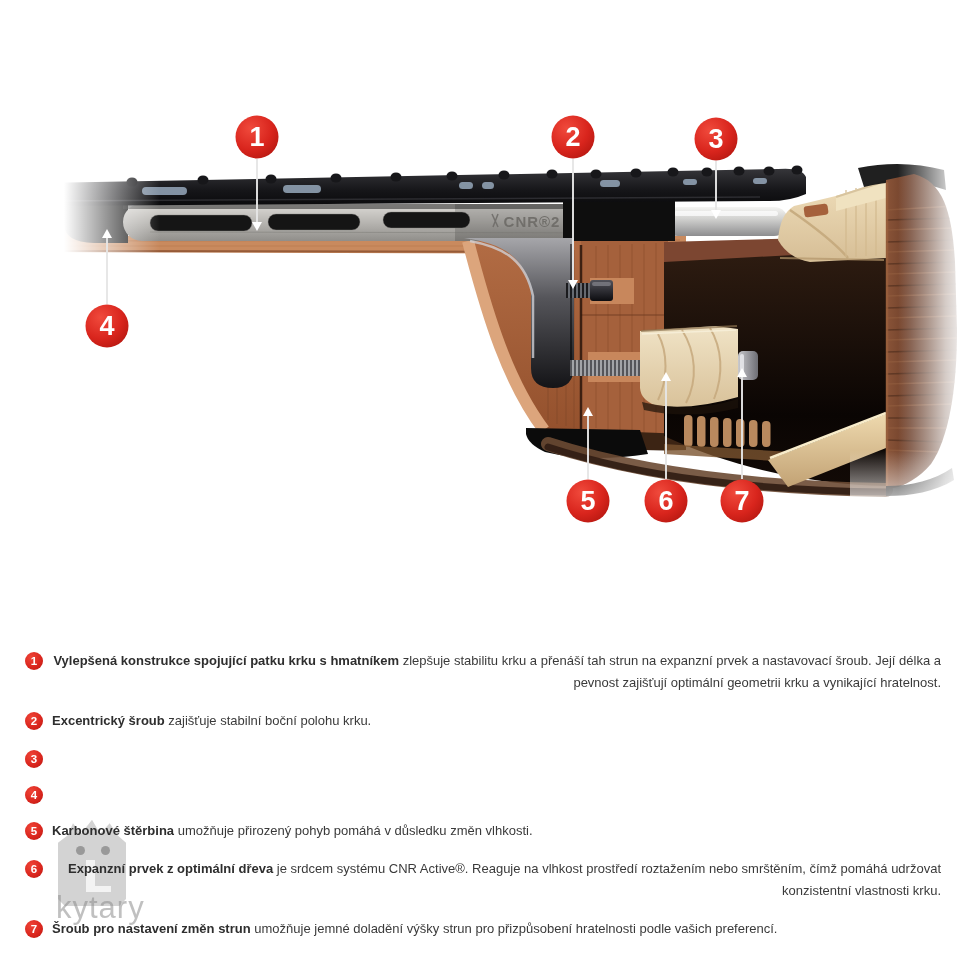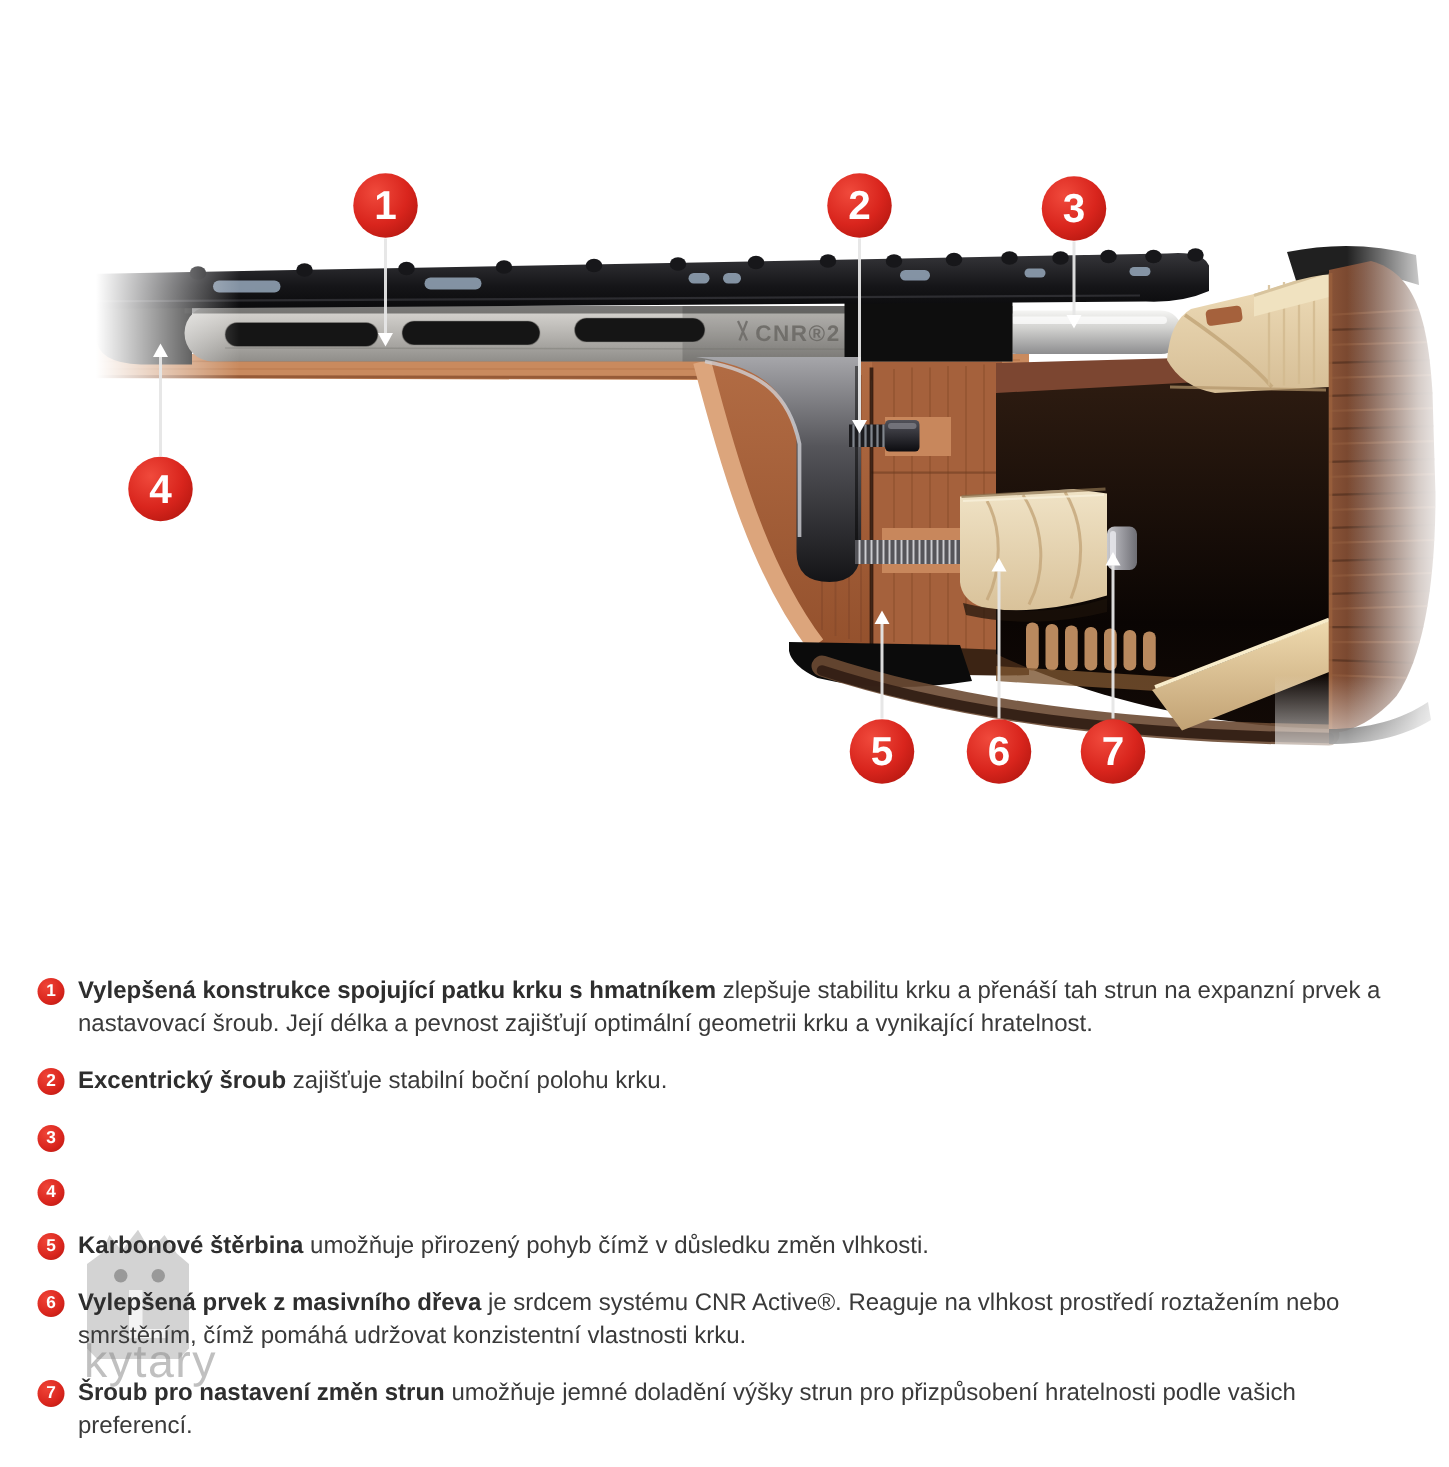--- a/index.html
+++ b/index.html
@@ -12,21 +12,21 @@
   .list{
     position:absolute;left:25px;top:650px;width:916px;z-index:2;
   }
   .item{display:flex;gap:9px;margin-bottom:16px;}
   .bullet{
     flex:0 0 18px;width:18px;height:18px;border-radius:50%;
     background:radial-gradient(circle at 35% 30%, #ef4437 0%, #d9251d 60%, #b2150e 100%);
     color:#fff;font-size:11.5px;font-weight:bold;line-height:18px;text-align:center;
     margin-top:2px;
   }
-  .txt{font-size:16px;line-height:22px;color:#3a3a3a;}
+  .txt{font-size:13px;line-height:22px;color:#3a3a3a;text-align:right;}
   .b{font-weight:bold;color:#2e2e2e;}
   
   .wm{position:absolute;left:56px;top:816px;width:160px;height:112px;z-index:1;}
   .wm-bubble{
     position:absolute;left:2px;top:2px;width:68px;height:88px;
     background:rgba(150,150,150,0.42);
     clip-path:polygon(0 28%,14% 20%,22% 6%,34% 18%,50% 2%,62% 18%,76% 6%,88% 20%,100% 28%,100% 92%,90% 100%,10% 100%,0 92%);
   }
   .wm-dot{position:absolute;width:9px;height:9px;border-radius:50%;background:rgba(105,105,105,0.55);}
   .wm-dot.d1{left:18px;top:28px;}
@@ -364,23 +364,23 @@
     <div class="txt"><span class="b">Excentrický šroub</span> <span>zajišťuje stabilní boční polohu krku.</span></div>
   </div>
   <div class="item">
     <div class="bullet">3</div>
   </div>
   <div class="item">
     <div class="bullet">4</div>
   </div>
   <div class="item">
     <div class="bullet">5</div>
-    <div class="txt"><span class="b">Karbonové štěrbina</span> <span>umožňuje přirozený pohyb čímž v důsledku změn vlhkosti.</span></div>
+    <div class="txt"><span class="b">Karbonové štěrbina</span> <span>umožňuje přirozený pohyb pomáhá v důsledku změn vlhkosti.</span></div>
   </div>
   <div class="item">
     <div class="bullet">6</div>
-    <div class="txt"><span class="b">Vylepšená prvek z masivního dřeva</span> <span>je srdcem systému CNR Active®. Reaguje na vlhkost prostředí roztažením nebo smrštěním, čímž pomáhá udržovat konzistentní vlastnosti krku.</span></div>
+    <div class="txt"><span class="b">Expanzní prvek z optimální dřeva</span> <span>je srdcem systému CNR Active®. Reaguje na vlhkost prostředí roztažením nebo smrštěním, čímž pomáhá udržovat konzistentní vlastnosti krku.</span></div>
   </div>
   <div class="item">
     <div class="bullet">7</div>
     <div class="txt"><span class="b">Šroub pro nastavení změn strun</span> <span>umožňuje jemné doladění výšky strun pro přizpůsobení hratelnosti podle vašich preferencí.</span></div>
   </div>
 </div>
 
 </body></html>

